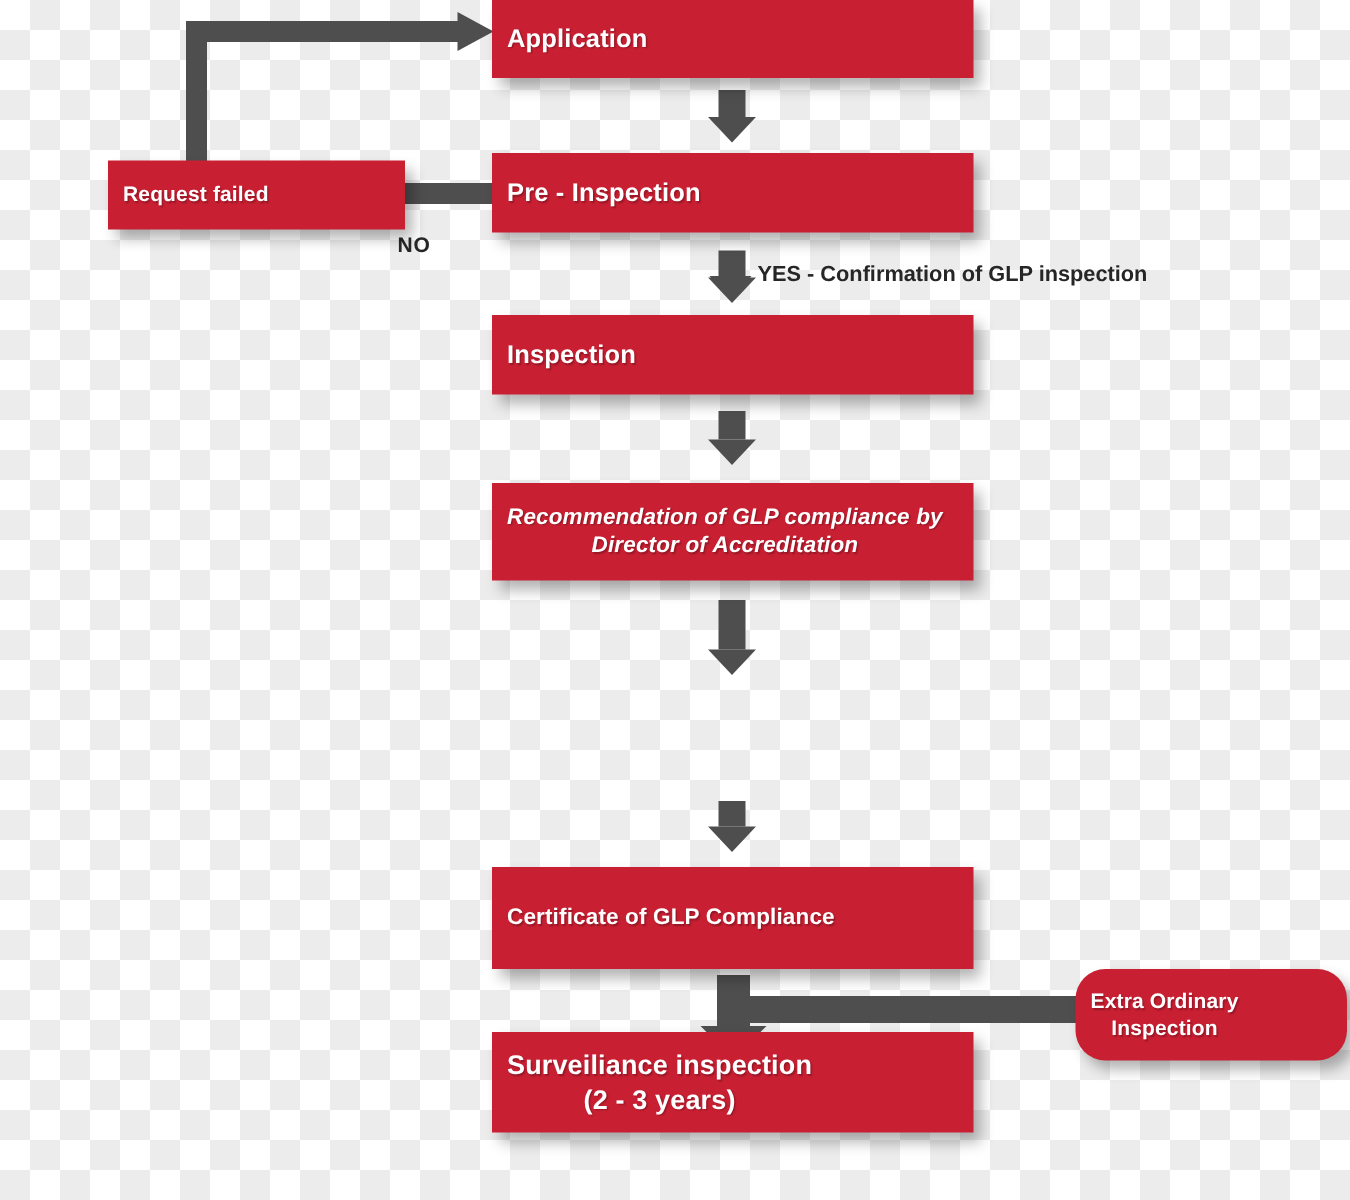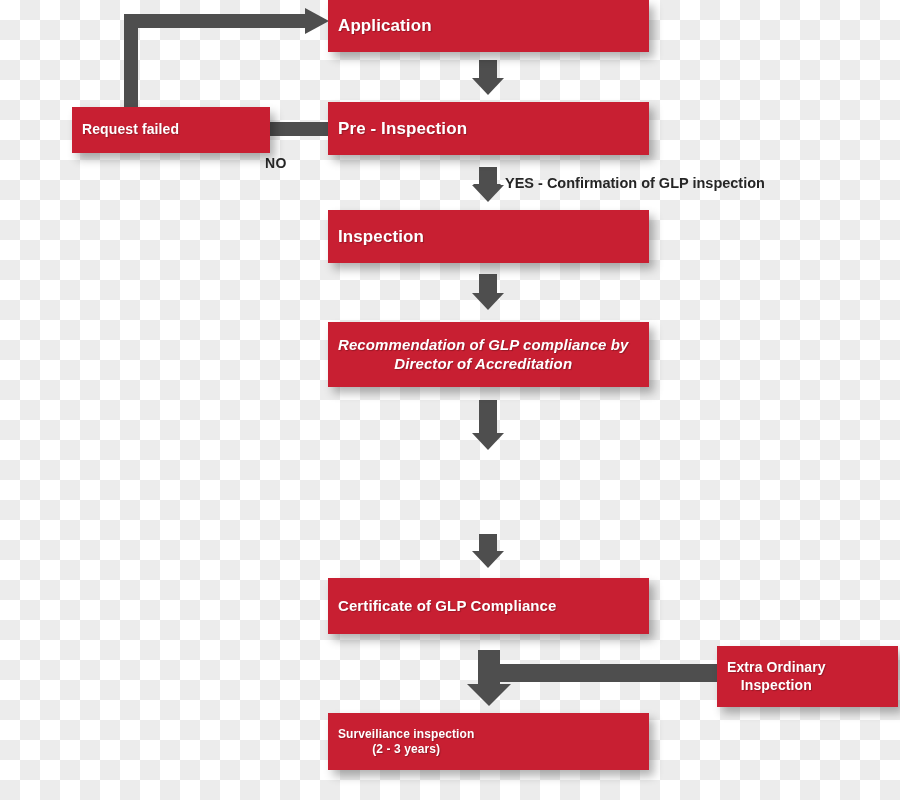--- a/index.html
+++ b/index.html
@@ -46,28 +46,28 @@
   .node .lbl { white-space: pre-line; display: block; }
 
   
   .col-main { left: 328px; width: 321px; }
 
   #node-application      { top: 0px;   height: 52px;  font-size: 17px; }
   #node-pre-inspection   { top: 102px; height: 53px;  font-size: 17px; }
   #node-inspection       { top: 210px; height: 53px;  font-size: 17px; }
   #node-recommendation   { top: 322px; height: 65px;  font-size: 15px; font-style: italic; }
   #node-approval         { top: 462px; height: 60px;  font-size: 15px; }
-  #node-certificate      { top: 578px; height: 56px;  font-size: 15px; }
-  #node-surveillance     { top: 713px; height: 57px;  font-size: 12px; }
+  #node-certificate      { top: 578px; height: 68px;  font-size: 15px; }
+  #node-surveillance     { top: 688px; height: 67px;  font-size: 18px; }
 
   #node-request-failed {
     left: 30px; top: 107px; width: 198px; height: 46px; font-size: 14px; margin-left: 42px;
   }
   #node-extra-ordinary {
-    left: 717px; top: 646px; width: 181px; height: 61px; font-size: 14px;
+    left: 717px; top: 646px; width: 181px; height: 61px; font-size: 14px; border-radius: 20px;
   }
 
   
   .conn { position: absolute; background: #4e4e4e; }
 
   
   .arrow-down { position: absolute; }
   .arrow-down .shaft {
     position: absolute; left: 50%; top: 0;
     transform: translateX(-50%);

